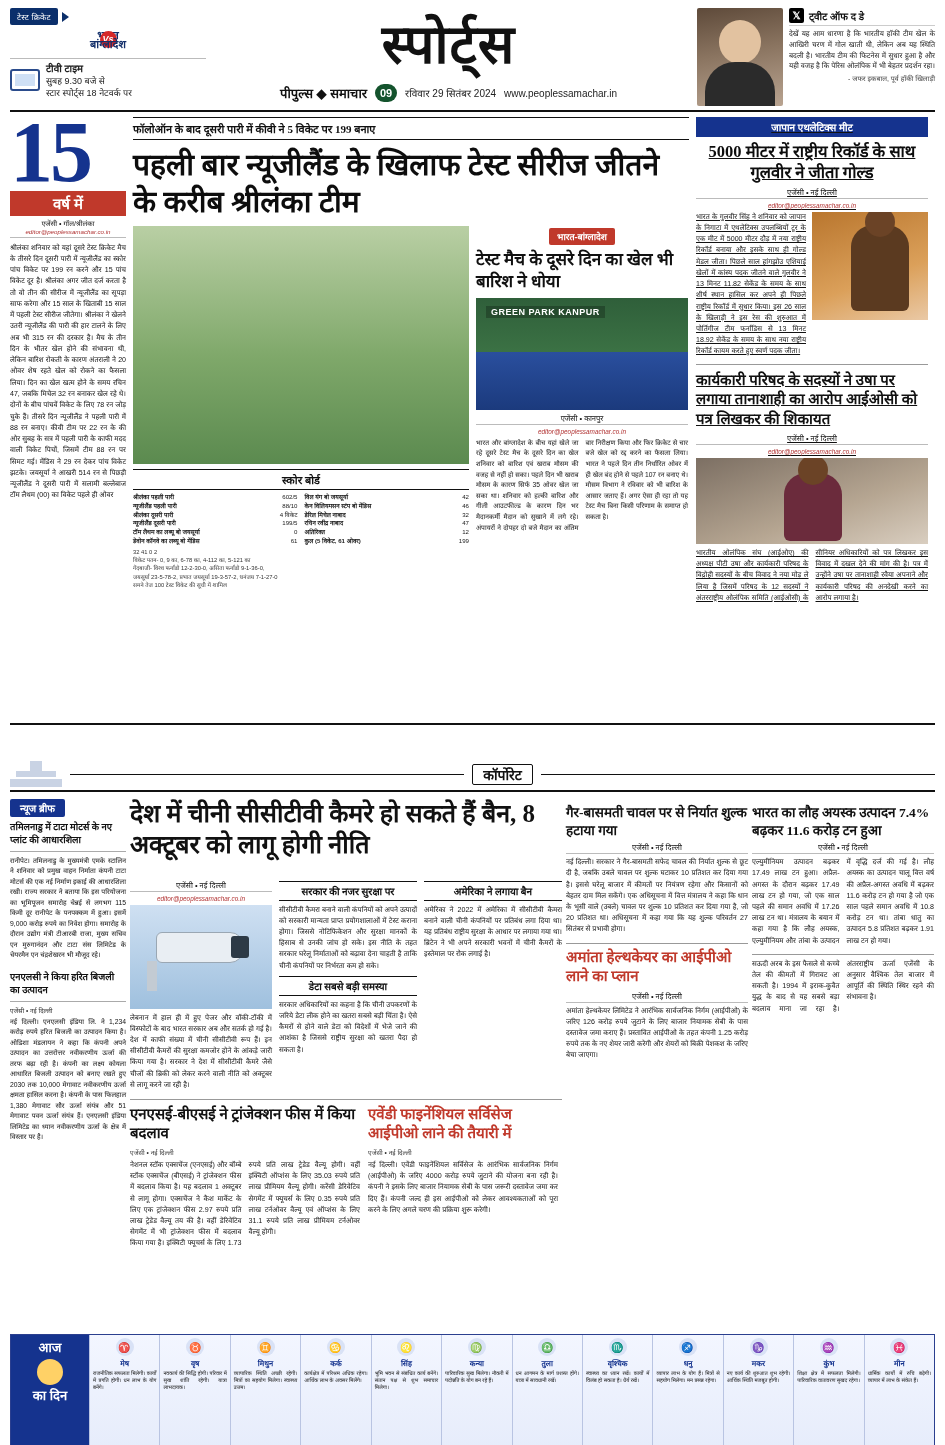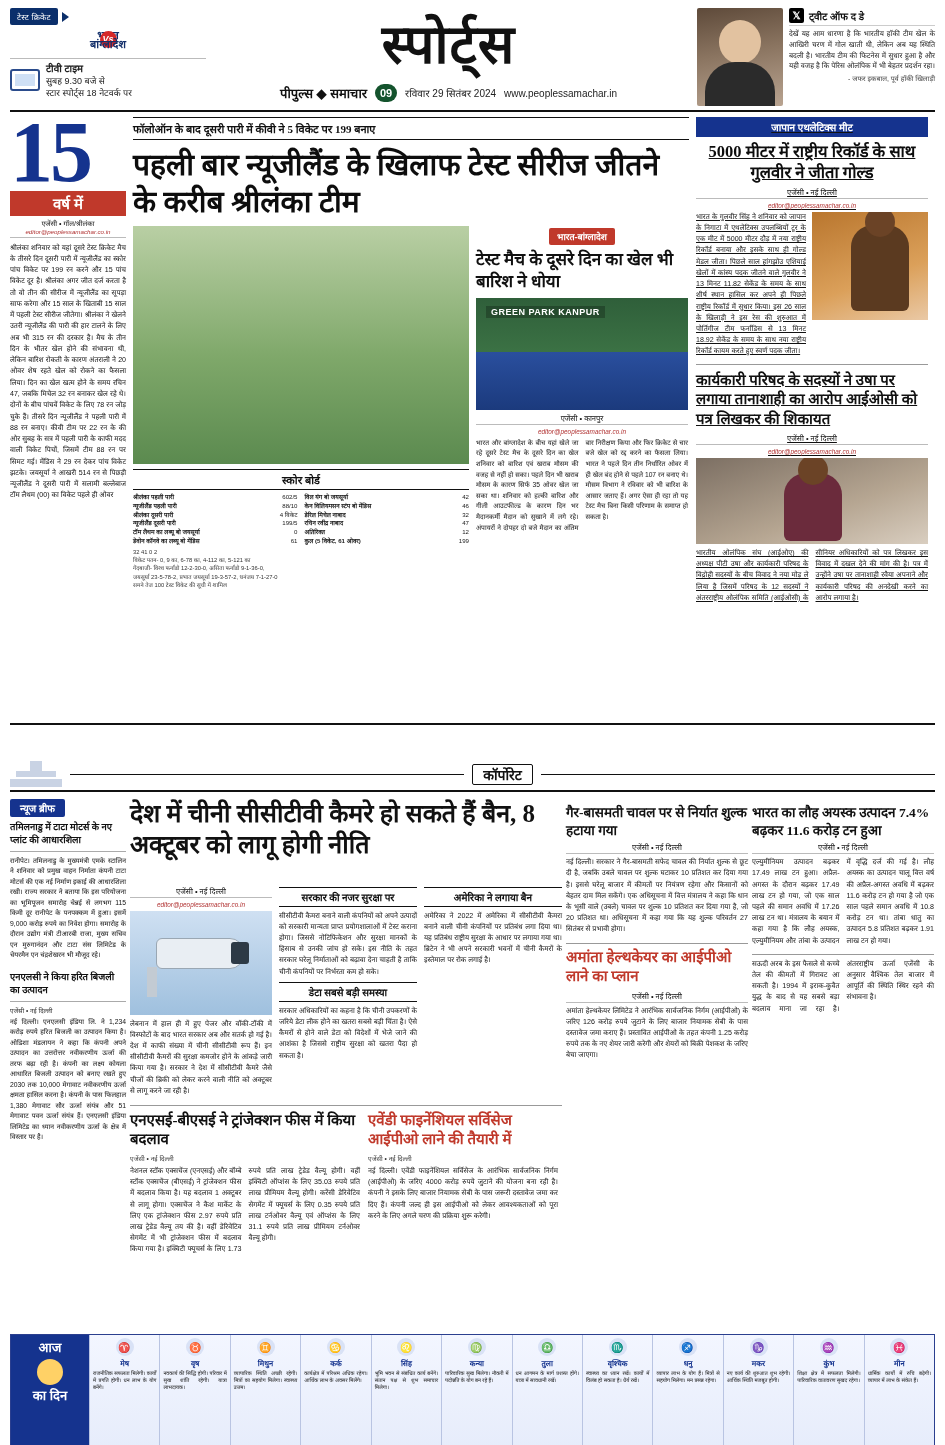--- a/index.html
+++ b/index.html
@@ -433,21 +433,21 @@
     border-radius: 2px;
   }
   .nb-head {
     font-size: 9.5px; font-weight: bold; line-height: 1.35;
     border-bottom: 1px solid #aaa; padding: 4px 0 4px; margin-bottom: 4px;
     font-family: "Liberation Serif", serif;
   }
   .corp-head-big {
     font-family: "Liberation Serif", serif;
     font-size: 25px; font-weight: bold; line-height: 1.25;
-    margin-bottom: 22px;
+    margin-bottom: 16px;
   }
   .cctv-photo {
     height: 104px;
     background: linear-gradient(#cfe0f2,#9fc0de);
     position: relative;
     overflow: hidden;
   }
   .cam-body {
     position:absolute; left:18%; top:26%;
     width:62%; height:30%;

